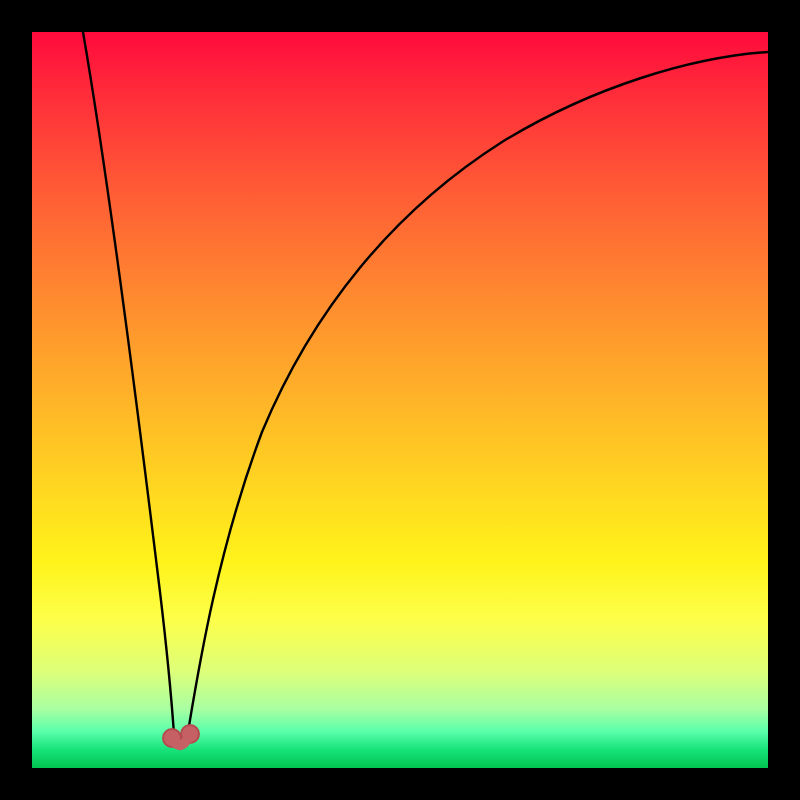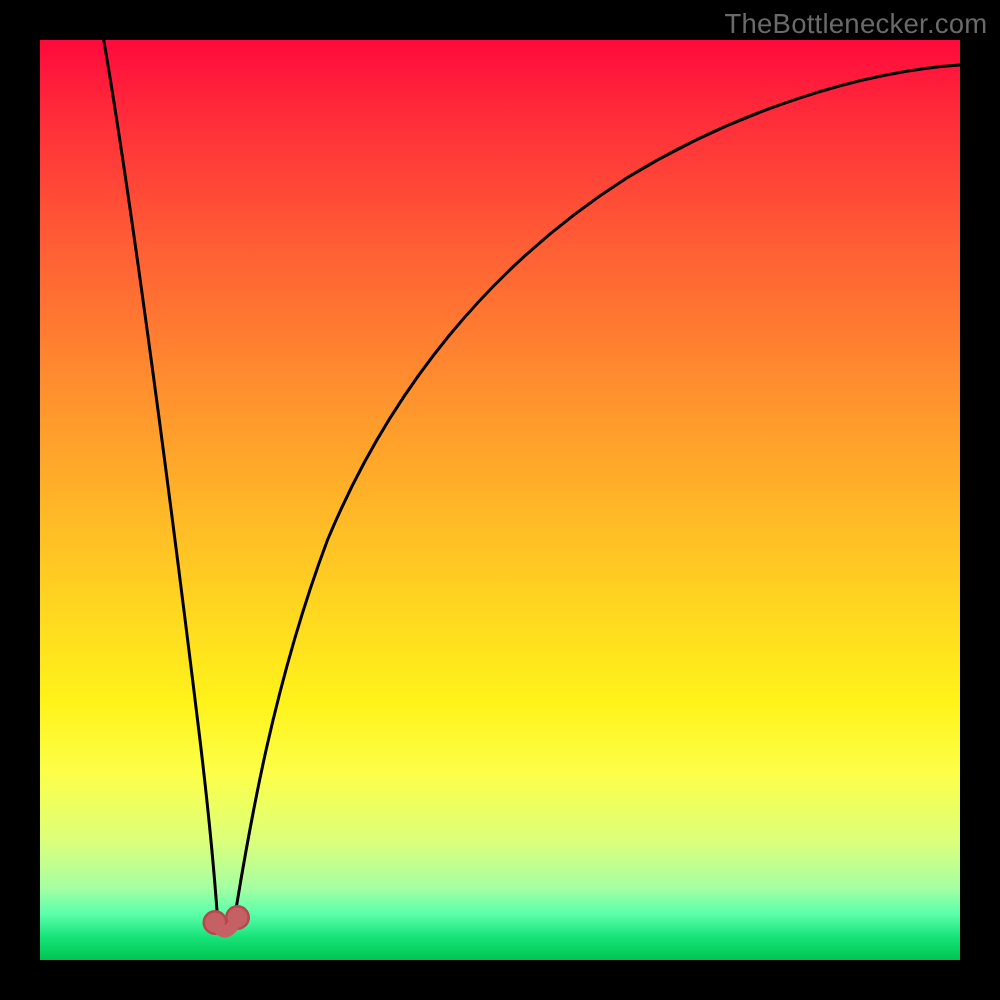--- a/index.html
+++ b/index.html
@@ -58,21 +58,20 @@
     left: 0;
     width: 736px;
     height: 736px;
   }
 </style>
 </head>
 <body>
 
 <div class="frame">
 
-  <div class="watermark">TheBottlenecker.com</div>
 
   <div class="plot">
     <svg class="curve" viewBox="0 0 736 736" preserveAspectRatio="none">
       <path fill="none" stroke="#000" stroke-width="2.4" stroke-linecap="round" d="M 51 0
                C 70 110, 100 330, 128 560
                C 134 610, 139 660, 142 702
                Q 143.5 712, 148 712
                Q 152 712, 156 700
                C 166 640, 185 520, 230 400
                C 280 280, 360 180, 470 110

